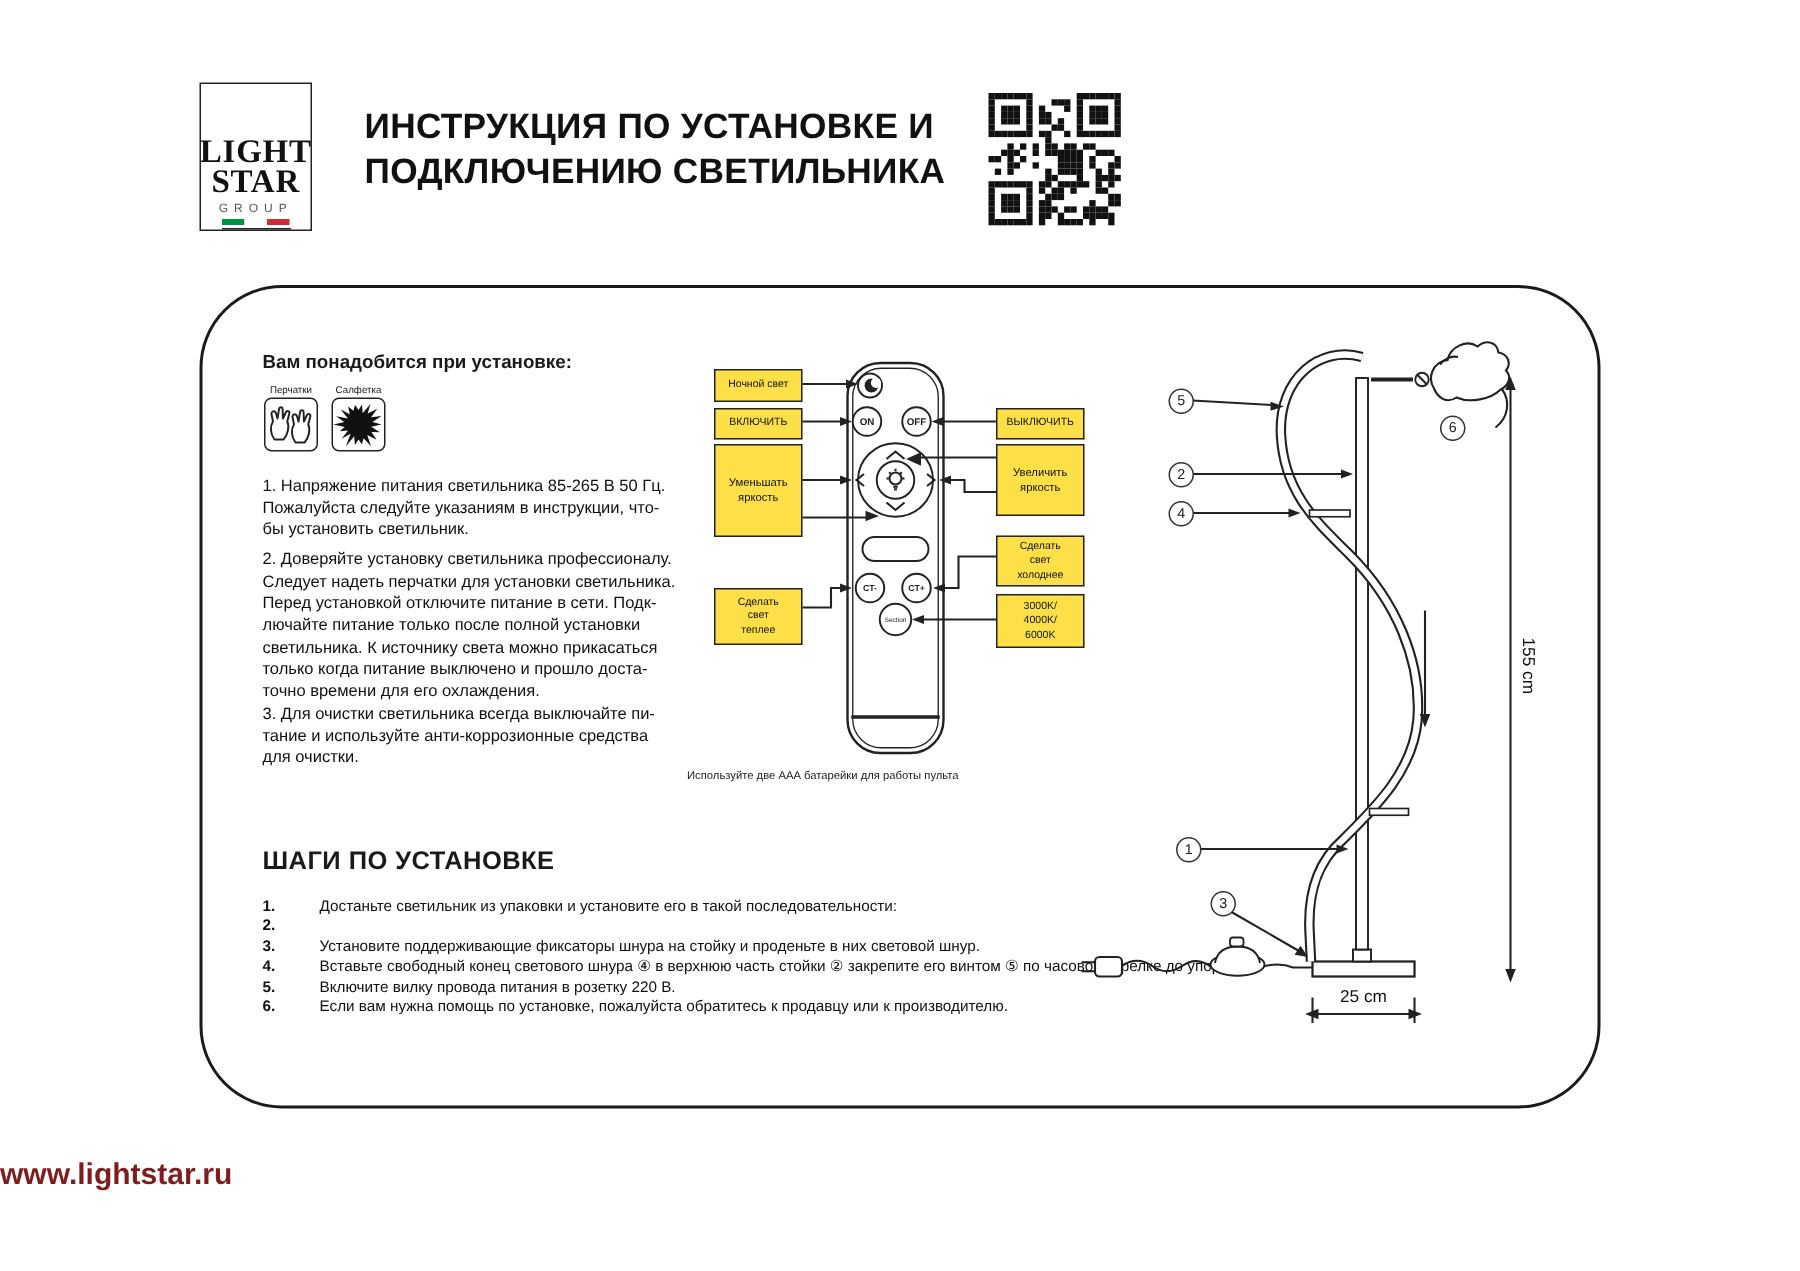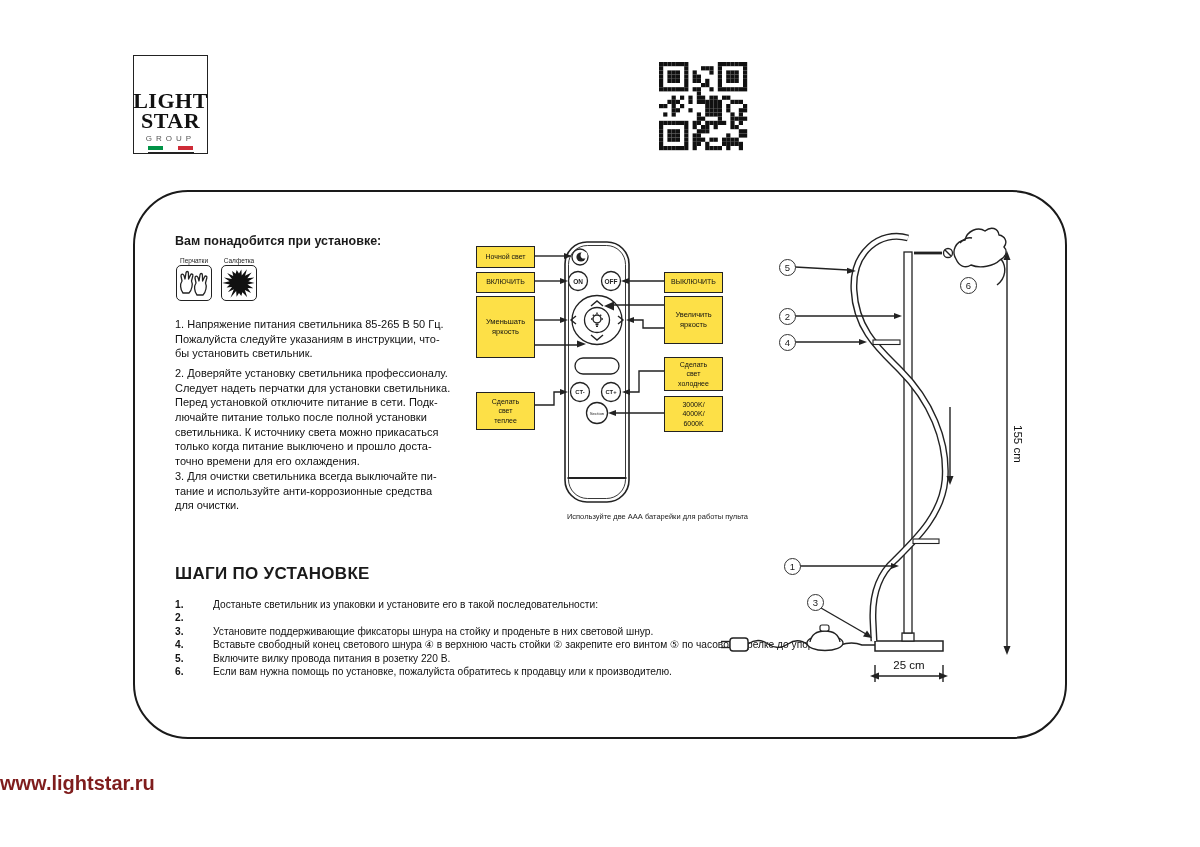--- a/index.html
+++ b/index.html
@@ -30,21 +30,21 @@
   .note{left:175px;width:310px;font-size:11px;line-height:1.33;color:#111;}
   
   .steps-title{left:175px;top:564px;font-size:17px;font-weight:bold;letter-spacing:0.3px;}
   .steps{left:175px;top:599px;width:880px;}
   .step-row{display:flex;font-size:10.2px;line-height:11.8px;margin-bottom:1.6px;color:#111;}
   .step-num{width:38px;font-weight:bold;flex:none;}
   
   .remote-wrap{left:458px;top:228px;width:290px;height:302px;}
   .rc-box{position:absolute;border:1.3px solid #222;background:#fde047;display:flex;align-items:center;
           justify-content:center;text-align:center;font-size:7px;line-height:1.3;color:#111;}
-  .rc-caption{position:absolute;left:0;top:284px;width:290px;text-align:right;font-size:7.5px;color:#222;}
+  .rc-caption{position:absolute;left:0;top:284px;width:290px;text-align:left;font-size:7.5px;color:#222;}
   
   .lamp-wrap{left:720px;top:215px;width:330px;height:485px;}
   .callout{position:absolute;width:15px;height:15px;border:1.2px solid #333;border-radius:50%;
            background:#fff;font-size:9.5px;line-height:15px;text-align:center;color:#222;}
   .dim-v{position:absolute;left:292px;top:210px;font-size:11.5px;color:#111;writing-mode:vertical-rl;}
   .dim-h{position:absolute;left:150px;top:444px;width:78px;text-align:center;font-size:11.5px;color:#111;}
   
   .footer{left:0;top:772px;width:1200px;text-align:left;font-size:20px;font-weight:bold;color:#7f1d1d;}
   svg{display:block;}
   .ln{stroke:#222;stroke-width:1.4;fill:none;}
@@ -60,20 +60,22 @@
     <div class="logo-w">LIGHT</div>
     <div class="logo-w">STAR</div>
     <div class="logo-g">GROUP</div>
     <div class="flag">
       <span style="background:#009246"></span>
       <span style="background:#ffffff"></span>
       <span style="background:#ce2b37"></span>
     </div>
   </div>
 
+  <div class="abs doc-title ml">ИНСТРУКЦИЯ ПО УСТАНОВКЕ И
+ПОДКЛЮЧЕНИЮ СВЕТИЛЬНИКА</div>
 
   <svg id="qr" class="abs" style="left:657px;top:57px" width="92" height="98" viewBox="0 0 92 98">
       <rect x="44" y="9.2" width="4.2" height="4.2" fill="#111"></rect>
       <rect x="48.2" y="9.2" width="4.2" height="4.2" fill="#111"></rect>
       <rect x="52.400000000000006" y="9.2" width="4.2" height="4.2" fill="#111"></rect>
       <rect x="35.6" y="13.4" width="4.2" height="4.2" fill="#111"></rect>
       <rect x="52.400000000000006" y="13.4" width="4.2" height="4.2" fill="#111"></rect>
       <rect x="35.6" y="17.6" width="4.2" height="4.2" fill="#111"></rect>
       <rect x="39.800000000000004" y="17.6" width="4.2" height="4.2" fill="#111"></rect>
       <rect x="35.6" y="21.8" width="4.2" height="4.2" fill="#111"></rect>

